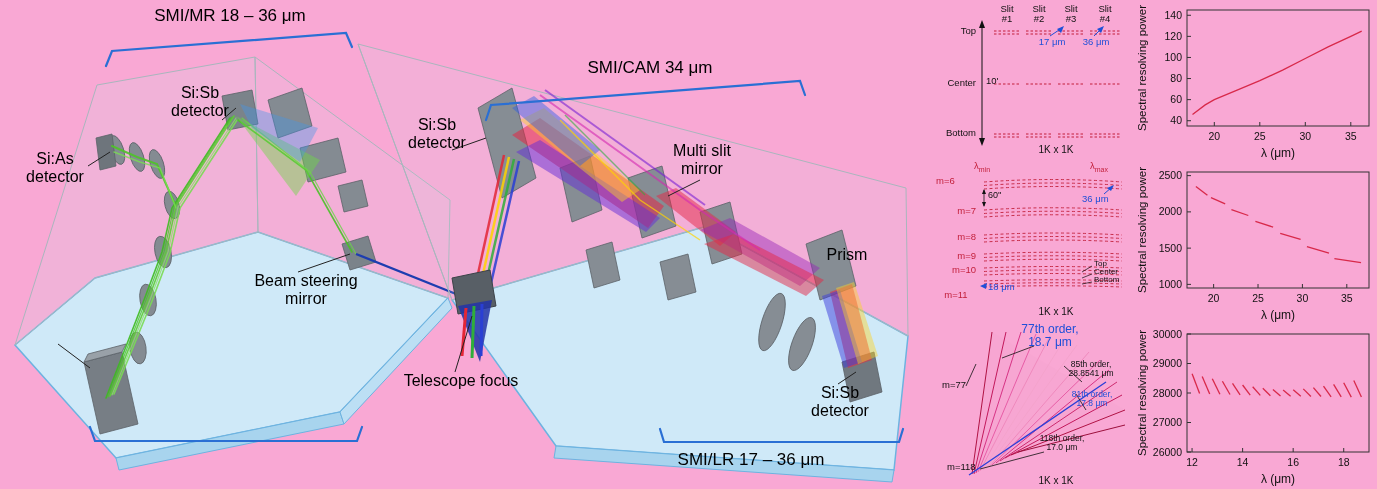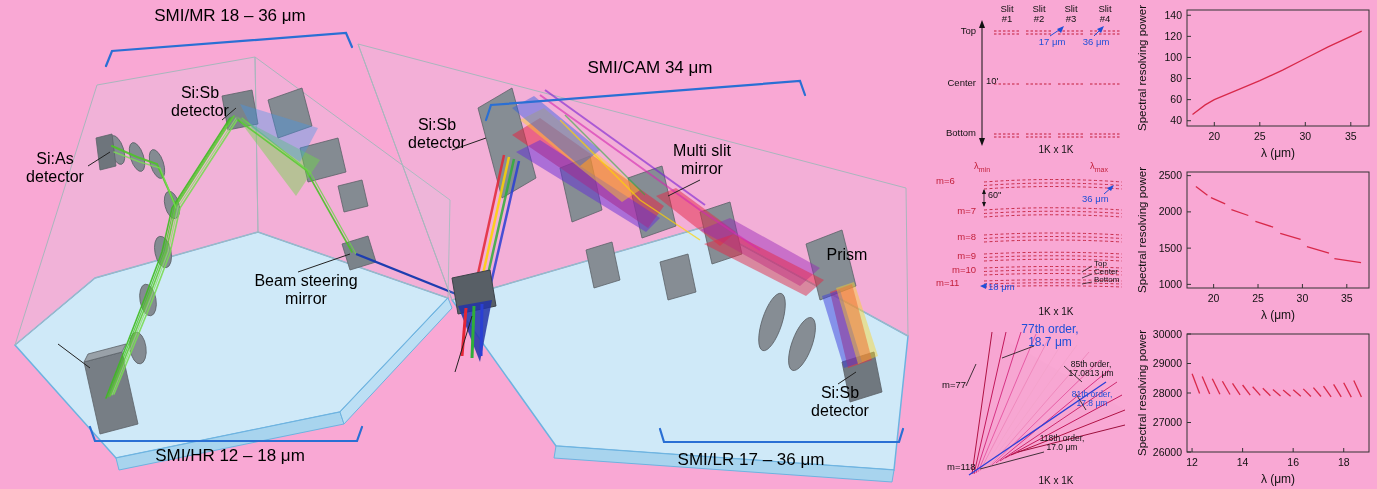--- a/index.html
+++ b/index.html
@@ -128,28 +128,28 @@
     </g>
   </svg>
 
   <div class="lbl title" style="left:100px;top:6px;width:260px">SMI/MR 18 – 36 μm</div>
   <div class="lbl" style="left:148px;top:84px;width:104px">Si:Sb
 detector</div>
   <div class="lbl" style="left:10px;top:150px;width:90px">Si:As
 detector</div>
   <div class="lbl" style="left:238px;top:272px;width:136px">Beam steering
 mirror</div>
-  <div class="lbl title" style="left:100px;top:446px;width:260px">SMI/HR 12 – 18 μm</div>
 
   <div class="lbl title" style="left:555px;top:58px;width:190px">SMI/CAM 34 μm</div>
   <div class="lbl" style="left:392px;top:116px;width:90px">Si:Sb
 detector</div>
   <div class="lbl" style="left:648px;top:142px;width:108px">Multi slit
 mirror</div>
   <div class="lbl" style="left:812px;top:246px;width:70px">Prism</div>
+  <div class="lbl" style="left:382px;top:372px;width:158px">Telescope focus</div>
   <div class="lbl" style="left:794px;top:384px;width:92px">Si:Sb
 detector</div>
   <div class="lbl title" style="left:632px;top:450px;width:238px">SMI/LR 17 – 36 μm</div>
 
   <div class="panel" style="left:936px;top:4px;width:192px;height:156px">
     <svg width="192" height="156">
       <line x1="46" y1="20" x2="46" y2="138" stroke="#111" stroke-width="1"></line>
       <polygon points="46,16 43,24 49,24" fill="#111"></polygon>
       <polygon points="46,142 43,134 49,134" fill="#111"></polygon>
       <g stroke="#c21f3a" stroke-width="1" stroke-dasharray="2.5,2">
@@ -234,21 +234,21 @@
         <line x1="156" y1="122" x2="146" y2="124"></line>
       </g>
     </svg>
     <div class="ptext red" style="left:38px;top:1px"><span>λ</span><sub style="font-size:7px">min</sub></div>
     <div class="ptext red" style="left:154px;top:1px"><span>λ</span><sub style="font-size:7px">max</sub></div>
     <div class="ptext red" style="left:0;top:16px;width:40px;">m=6</div>
     <div class="ptext red" style="left:0;top:46px;width:40px;text-align:right">m=7</div>
     <div class="ptext red" style="left:0;top:72px;width:40px;text-align:right">m=8</div>
     <div class="ptext red" style="left:0;top:91px;width:40px;text-align:right">m=9</div>
     <div class="ptext red" style="left:0;top:105px;width:40px;text-align:right">m=10</div>
-    <div class="ptext red" style="left:0;top:118px;width:40px;text-align:left">m=11</div>
+    <div class="ptext red" style="left:0;top:130px;width:40px;text-align:center">m=11</div>
     <div class="ptext" style="left:52px;top:31px;font-size:9px">60''</div>
     <div class="ptext blue" style="left:146px;top:34px">36 μm</div>
     <div class="ptext blue" style="left:52px;top:122px">18 μm</div>
     <div class="ptext tiny" style="left:158px;top:100px">Top</div>
     <div class="ptext tiny" style="left:158px;top:108px">Center</div>
     <div class="ptext tiny" style="left:158px;top:116px">Bottom</div>
     <div class="caption" style="position:absolute;left:60px;top:146px;width:120px">1K x 1K</div>
   </div>
 
   <div class="panel" style="left:936px;top:322px;width:192px;height:167px">
@@ -276,21 +276,21 @@
         <line x1="146" y1="60" x2="128" y2="44"></line>
         <line x1="150" y1="88" x2="140" y2="72"></line>
         <line x1="108" y1="130" x2="44" y2="147"></line>
         <line x1="30" y1="64" x2="40" y2="42"></line>
       </g>
     </svg>
     <div class="ptext blue" style="left:76px;top:1px;width:76px;text-align:center;font-size:12px">77th order,
 18.7 μm</div>
     <div class="ptext" style="left:6px;top:58px">m=77</div>
     <div class="ptext small" style="left:120px;top:38px;width:70px;text-align:center">85th order,
-17.0813 μm</div>
+28.8541 μm</div>
     <div class="ptext small blue" style="left:122px;top:68px;width:68px;text-align:center">81th order,
 17.8 μm</div>
     <div class="ptext small" style="left:88px;top:112px;width:76px;text-align:center">118th order,
 17.0 μm</div>
     <div class="ptext" style="left:11px;top:140px">m=118</div>
     <div class="caption" style="position:absolute;left:60px;top:153px;width:120px">1K x 1K</div>
   </div>
 
   <div class="plot" style="left:1135px;top:4px">
     <svg width="242" height="158">

